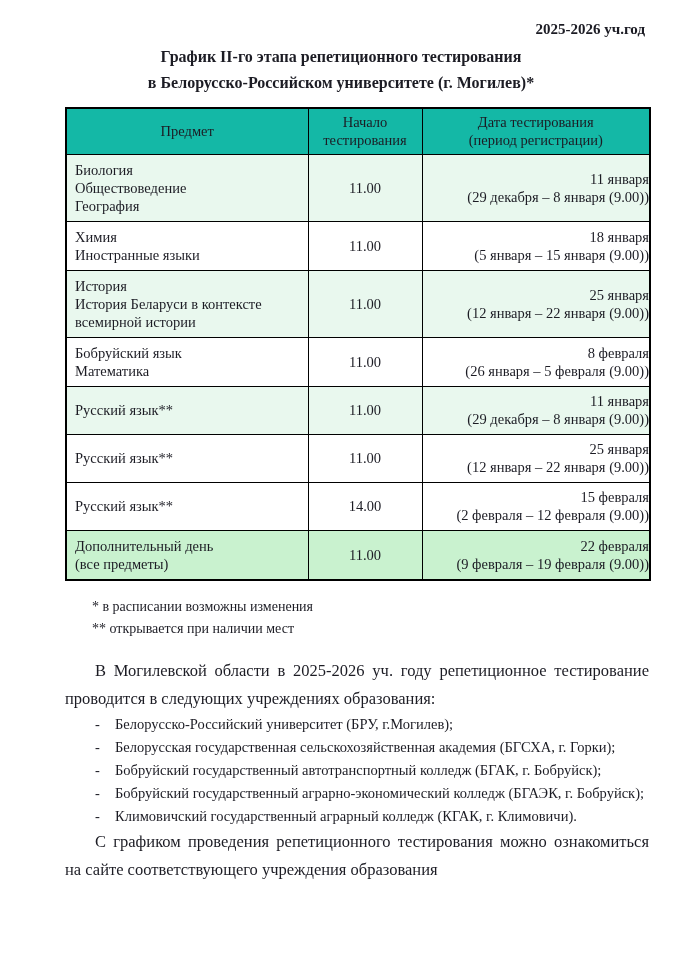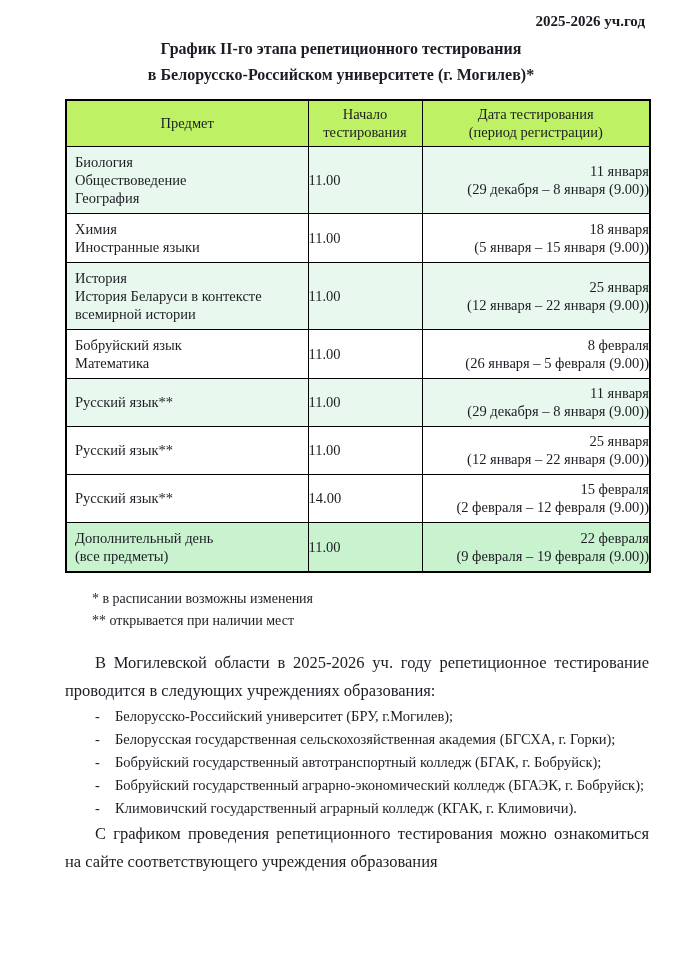--- a/index.html
+++ b/index.html
@@ -12,21 +12,21 @@
   html,body{background:#ffffff;}
   body{
     width:682px;height:961px;
     font-family:"Liberation Serif","DejaVu Serif",serif;
     color:var(--text);
     position:relative;
     overflow:hidden;
   }
   .year-label{
     text-align:right;
-    padding:12px 37px 0 0;
+    padding:20px 37px 0 0;
     font-weight:bold;
     font-size:15px;
     line-height:18px;
   }
   .doc-title{
     text-align:center;
     font-weight:bold;
     font-size:16px;
     line-height:26px;
     margin-top:6px;
@@ -41,29 +41,29 @@
   }
   table.schedule col.c1{width:242px;}
   table.schedule col.c2{width:114px;}
   table.schedule col.c3{width:228px;}
   table.schedule th, table.schedule td{
     border:1.5px solid var(--border);
     vertical-align:middle;
     font-weight:normal;
     line-height:18px;
   }
-  table.schedule thead tr{height:46px;background:#bef264;}
+  table.schedule thead tr{height:46px;background:#14b8a6;}
   table.schedule tbody tr{height:48px;}
   th.h-subject{text-align:center;}
   th.h-col{text-align:center;}
   td.subject-cell{
     text-align:left;
     padding:6px 4px 6px 8px;
   }
-  td.time-cell{}
+  td.time-cell{text-align:center;}
   td.date-cell{text-align:right;padding:4px 0;}
   td.date-cell div{white-space:nowrap;}
   tr.green-light td{background:var(--green-light);}
   tr.white td{background:#ffffff;}
   tr.green-dark td{background:var(--green-dark);}
   .footnotes{
     margin:15px 0 0 92px;
     font-size:14px;
     line-height:22px;
   }

